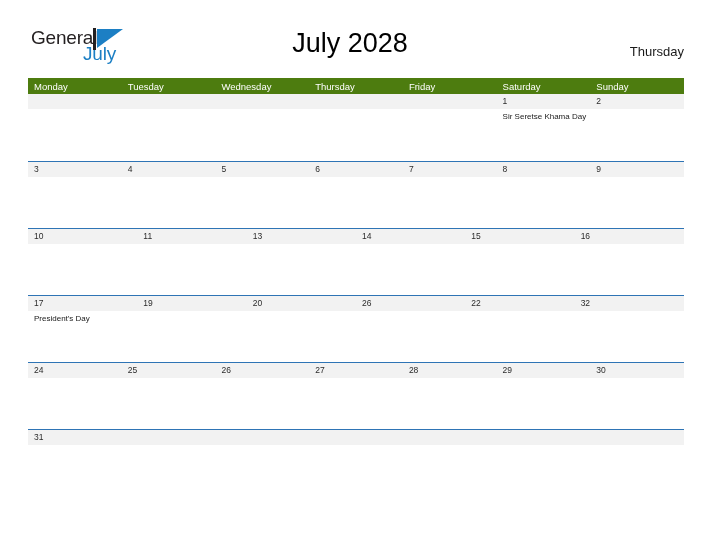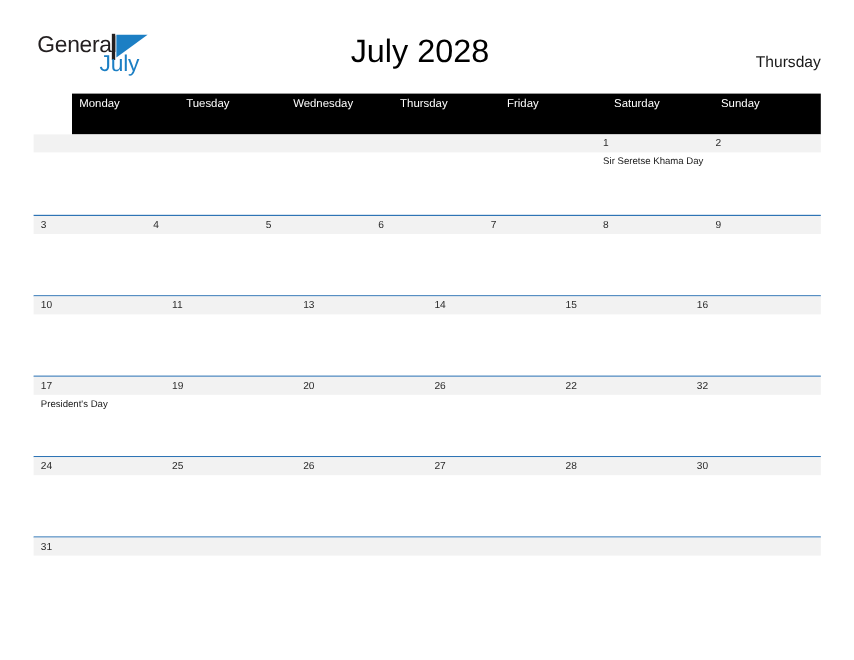--- a/index.html
+++ b/index.html
@@ -86,23 +86,22 @@
 
   
   .calendar {
     position: absolute;
     left: 28px;
     top: 78px;
     width: 656px;
   }
   .weekday-row {
     display: flex;
-    background: #000000;
-    height: 34px;
-    margin-left: 32px;
+    background: #4d7c0f;
+    height: 16px;
   }
   .weekday-cell {
     flex: 1 1 0;
     min-width: 0;
     color: #ffffff;
     font-size: 9.5px;
     line-height: 17px;
     padding-left: 6px;
     box-sizing: border-box;
     white-space: nowrap;
@@ -313,20 +312,23 @@
             <div class="day-cell">
               <div class="day-number">26</div>
             </div>
             <div class="day-cell">
               <div class="day-number">27</div>
             </div>
             <div class="day-cell">
               <div class="day-number">28</div>
             </div>
             <div class="day-cell">
+              <div class="day-number">29</div>
+            </div>
+            <div class="day-cell">
               <div class="day-number">30</div>
             </div>
           </div>
         </div>
         <div class="week-row">
           <div class="date-strip"></div>
           <div class="week-cells">
             <div class="day-cell">
               <div class="day-number">31</div>
             </div>

